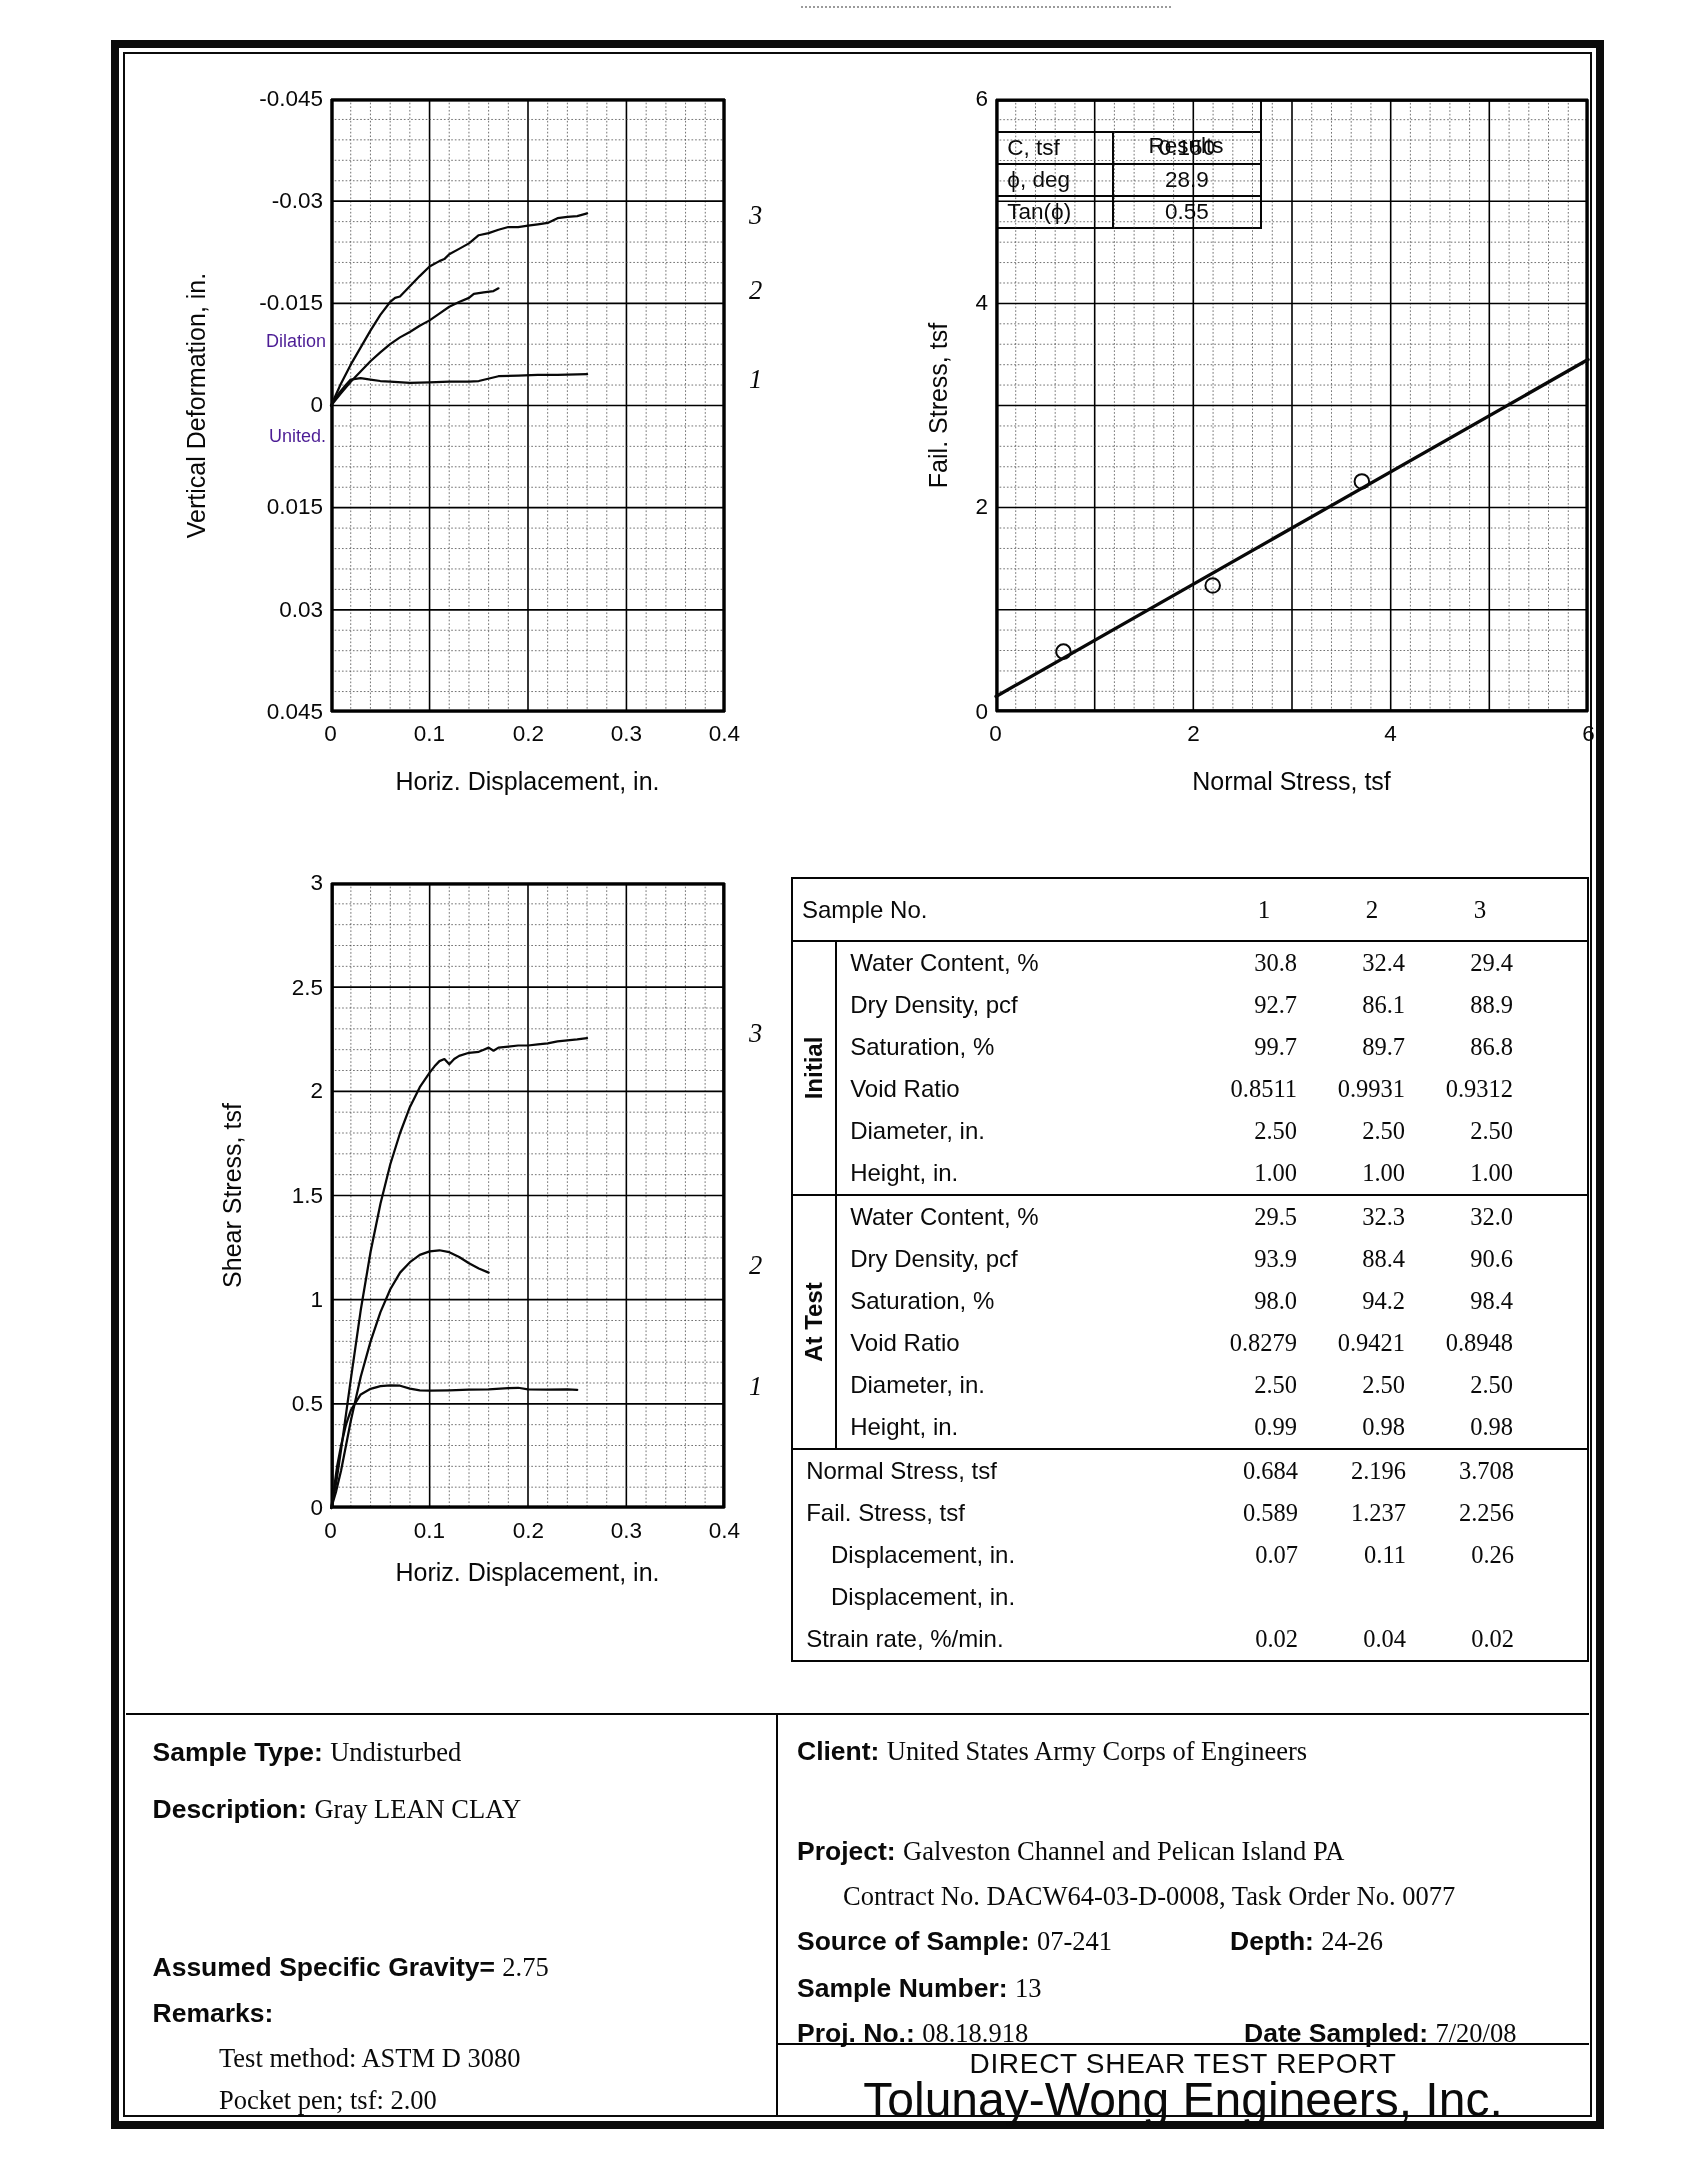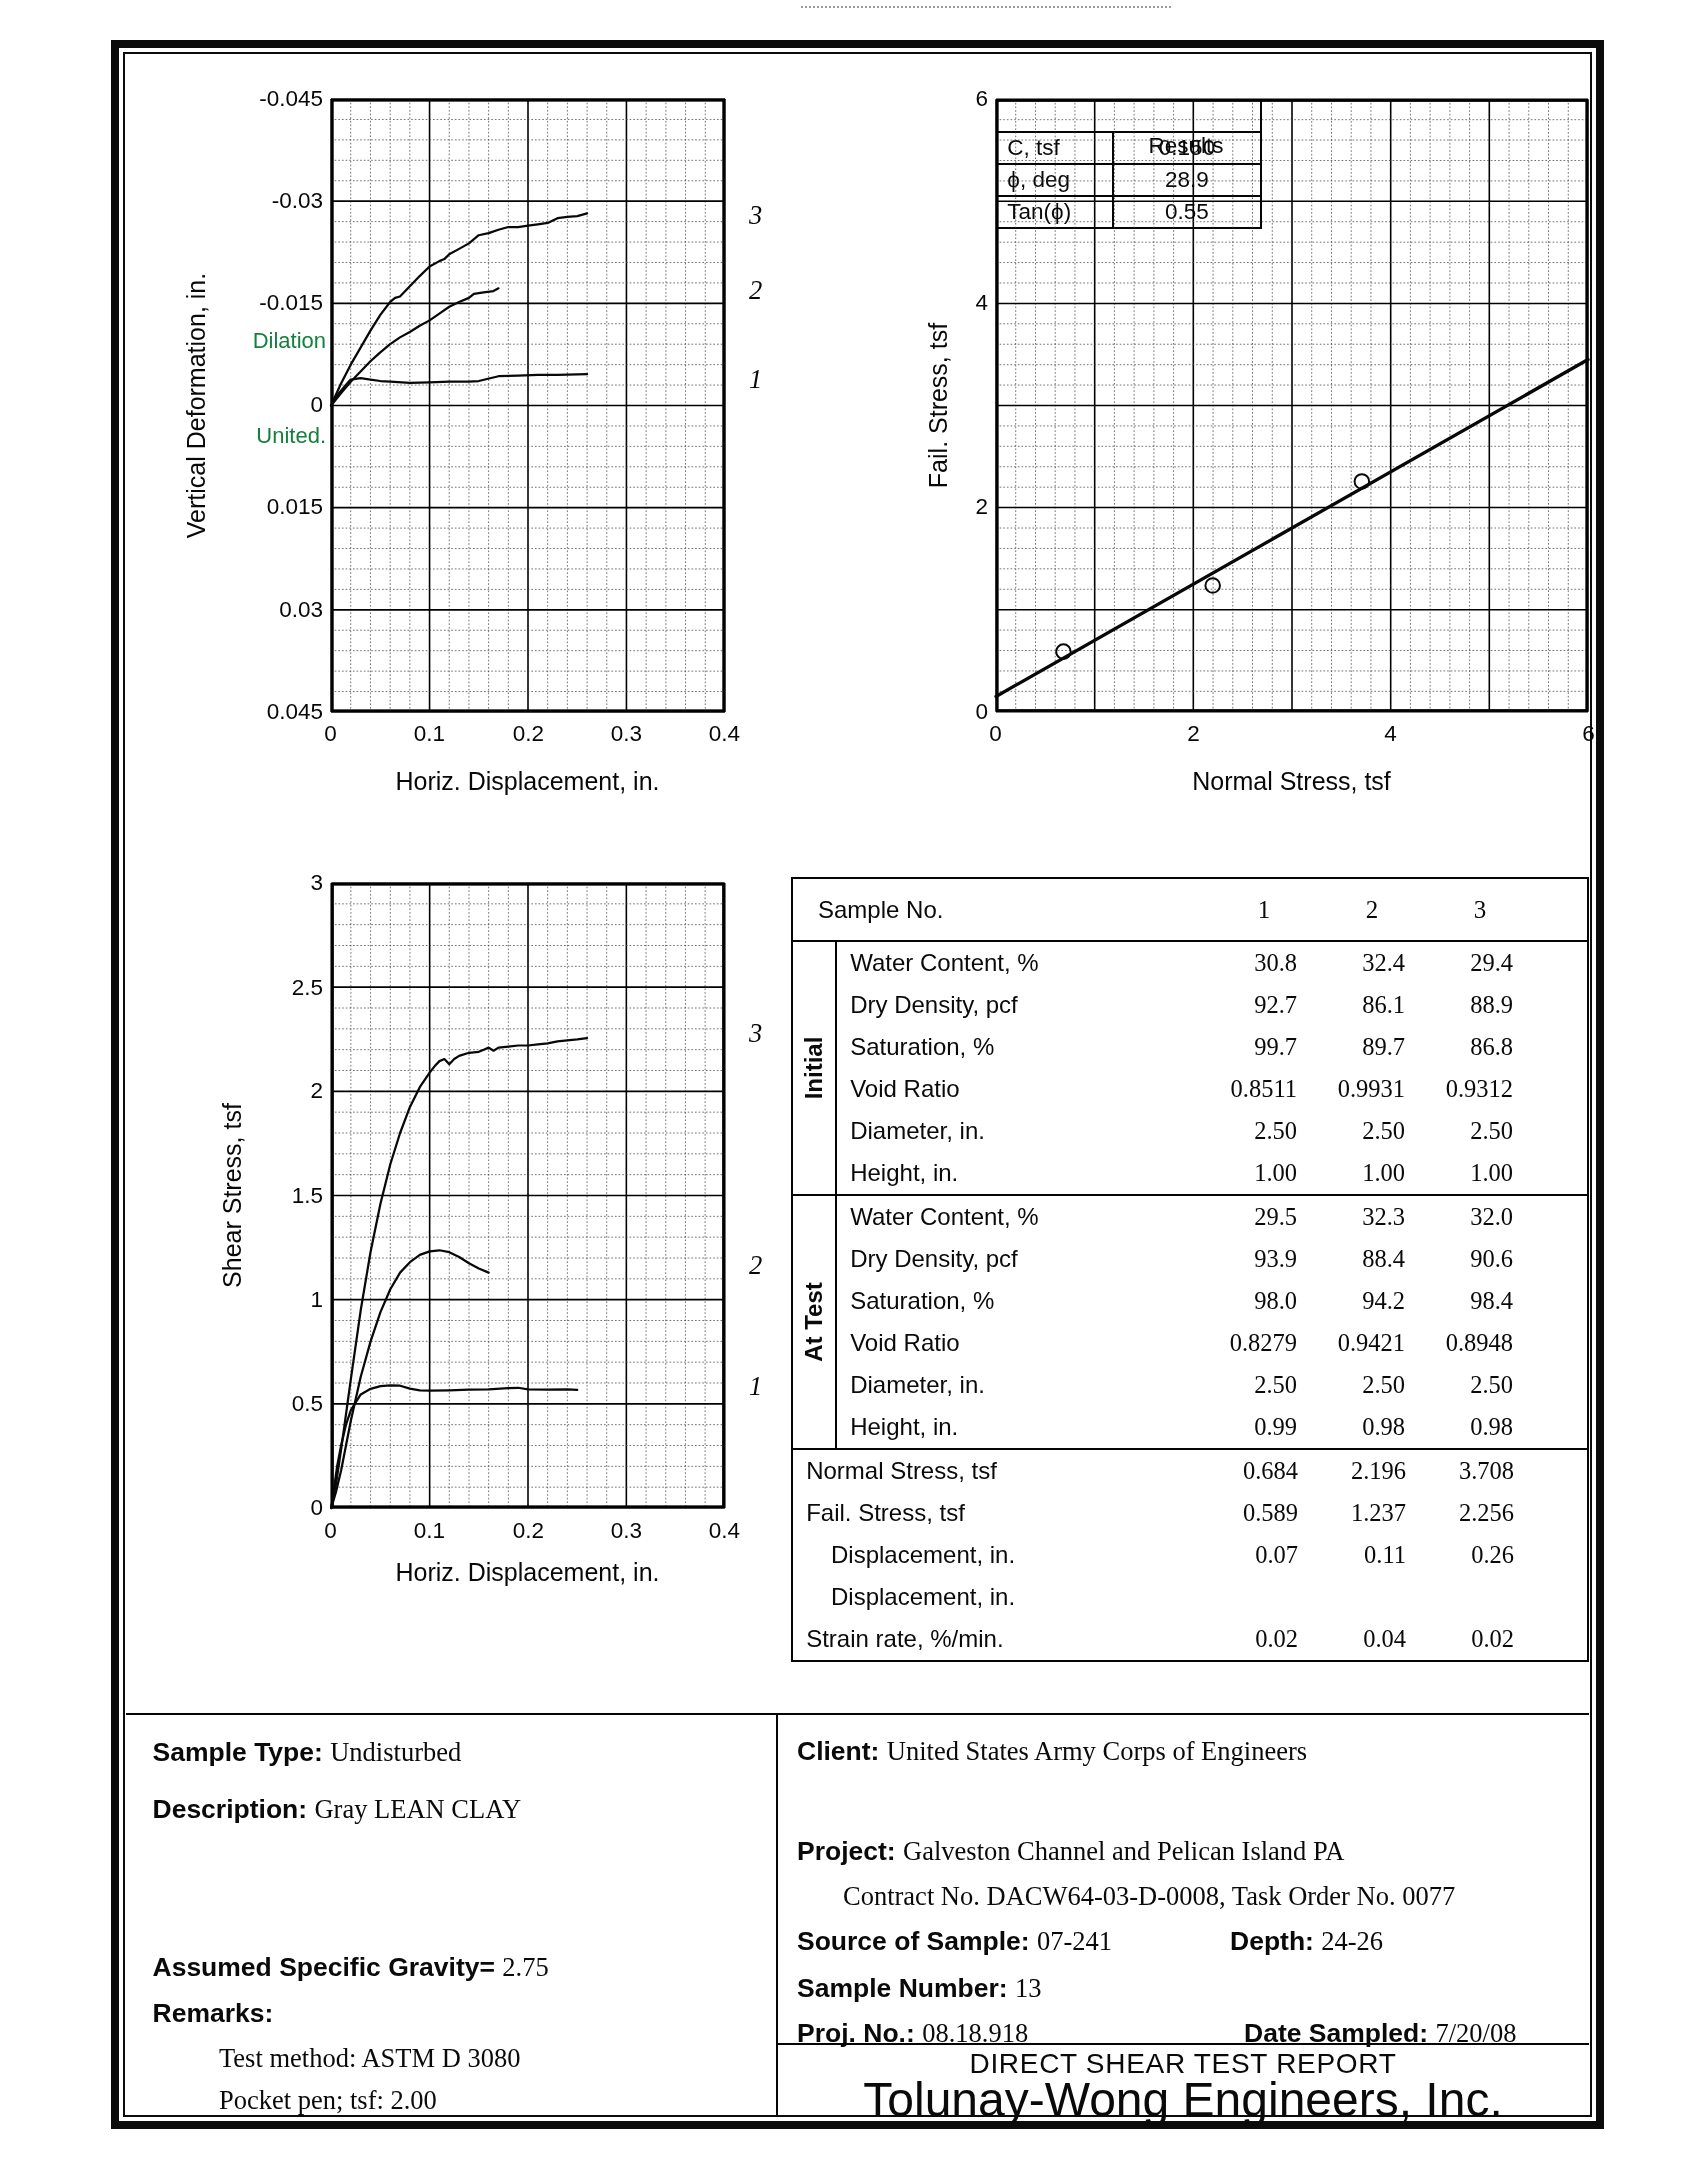--- a/index.html
+++ b/index.html
@@ -17,36 +17,36 @@
   .series{fill:none;stroke:#080808;stroke-width:3.4;stroke-linejoin:round;stroke-linecap:round;}
   .envelope{stroke:#080808;stroke-width:5;}
   .marker{fill:none;stroke:#080808;stroke-width:3;}
 
   .tick{position:absolute;font-size:22.5px;line-height:26.5px;color:#080808;white-space:nowrap;}
   .tick-x{text-align:center;width:93px;}
   .tick-y{text-align:right;}
   .axis-title{position:absolute;font-size:25px;line-height:29px;text-align:center;color:#080808;white-space:nowrap;}
   .axis-title-y{transform:rotate(-90deg);}
   .curve-label{position:absolute;font:italic 400 26.5px "Liberation Serif",serif;color:#080808;}
-  .side-note{position:absolute;font-size:22px;line-height:20px;text-align:right;color:#15803d;white-space:nowrap;}
+  .side-note{position:absolute;font-size:18px;line-height:20px;text-align:right;color:#4c1d95;white-space:nowrap;}
 
   
   #results-table{position:absolute;left:996px;top:99px;width:266px;background:#fff;
                  border:2px solid #050505;box-sizing:border-box;font-size:22.5px;}
   .rt-row{display:grid;grid-template-columns:114px 1fr;height:30px;align-items:center;}
   .rt-row + .rt-row{border-top:2px solid #050505;}
   .rt-label{padding-left:9.3px;}
   .rt-value{border-left:2px solid #050505;height:100%;display:flex;align-items:center;justify-content:center;}
   .rt-header .rt-value{border-left:none;margin-top:32px;}
 
   
   #sample-table{position:absolute;left:791px;top:877px;width:794px;border:2.6px solid #050505;
                 box-sizing:content-box;font-size:24px;background:#fff;}
   .st-header{display:grid;grid-template-columns:427px 108px 108px 108px 1fr;height:61px;align-items:center;}
-  .st-h-label{padding-left:25px;}
+  .st-h-label{padding-left:9px;}
   .st-h-num{font-family:"Liberation Serif",serif;font-size:25px;text-align:center;padding-right:20px;}
   .st-sep{border-top:2.6px solid #050505;}
   .st-group{display:flex;}
   .st-group-label-col{width:42px;border-right:2px solid #050505;display:flex;align-items:center;justify-content:center;}
   .st-group-label{transform:rotate(-90deg);font-weight:bold;font-size:24px;white-space:nowrap;}
   .st-group-rows{flex:1;}
   .st-row{display:grid;grid-template-columns:382px 108px 108px 108px 1fr;height:42px;align-items:center;}
   .st-row--footer{grid-template-columns:427px 108px 108px 108px 1fr;}
   .st-label{padding-left:13.2px;white-space:nowrap;}
   .st-label--indent{padding-left:38px;}

